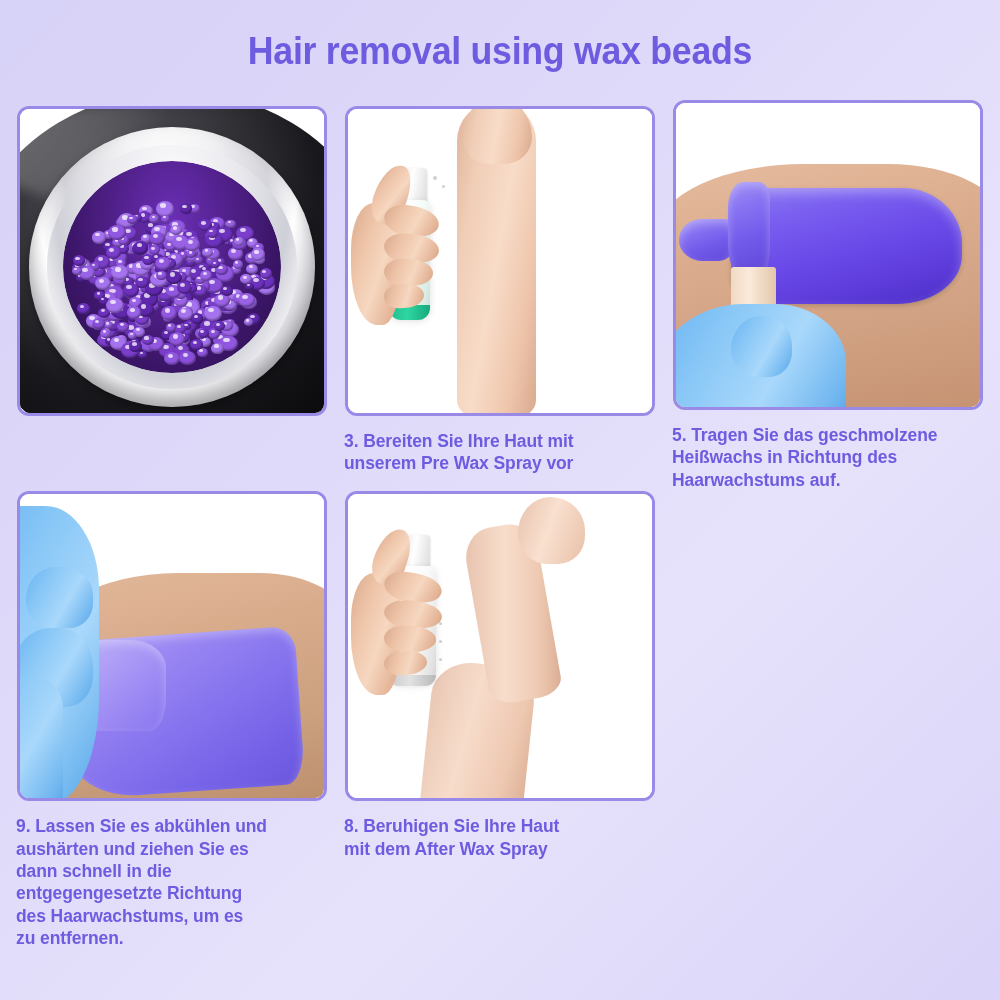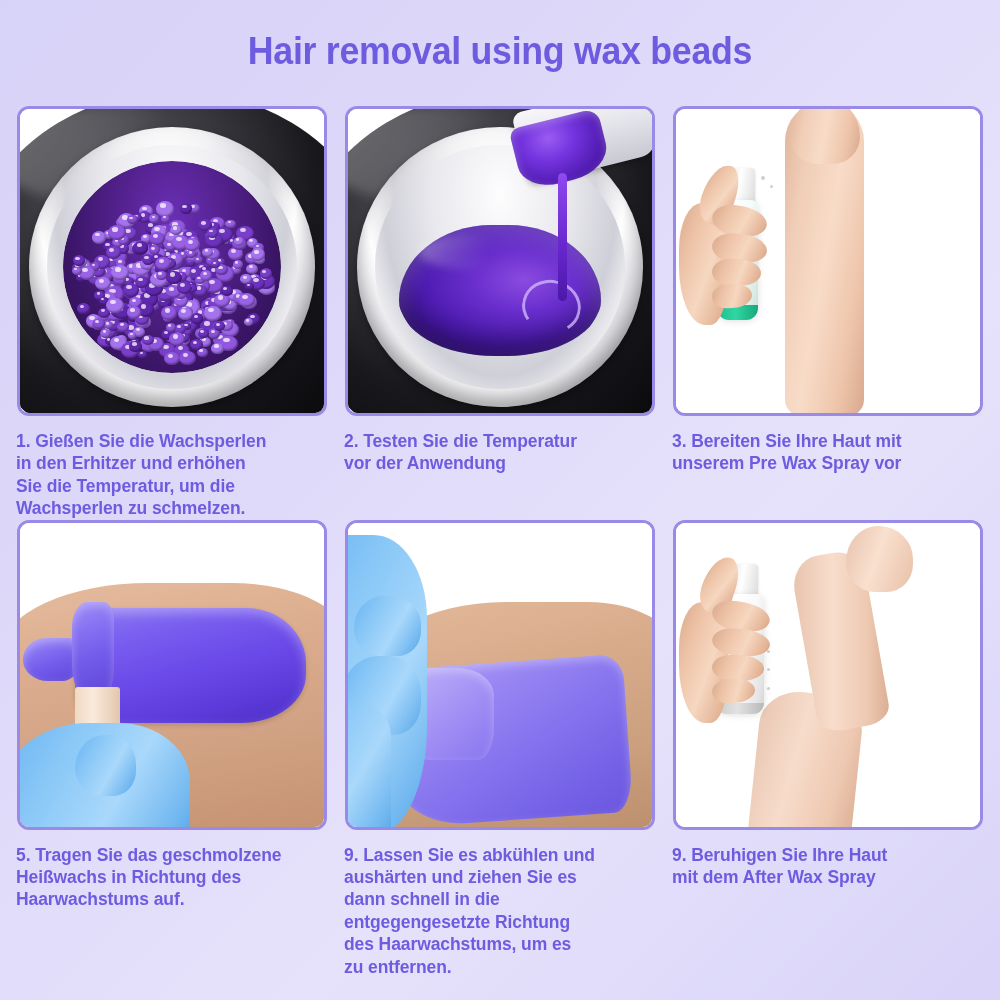--- a/index.html
+++ b/index.html
@@ -555,45 +555,22 @@
                 <div class="bead" style="left: 29.5003%; top: 68.4661%; width: 6.56428%; height: 5.77657%; background: rgb(154, 98, 230); box-shadow: rgba(0, 0, 0, 0.38) -1px -1.5px 2px inset;"></div>
                 <div class="bead" style="left: 52.1414%; top: 56.5446%; width: 6.95209%; height: 6.11784%; background: rgb(108, 49, 189); box-shadow: rgba(0, 0, 0, 0.38) -1px -1.5px 2px inset;"></div>
                 <div class="bead" style="left: 32.5539%; top: 37.9681%; width: 6.66756%; height: 5.86746%; background: rgb(95, 39, 172); box-shadow: rgba(0, 0, 0, 0.38) -1px -1.5px 2px inset;"></div>
                 <div class="bead" style="left: 68.0492%; top: 85.6035%; width: 5.74548%; height: 5.05602%; background: rgb(166, 115, 239); box-shadow: rgba(0, 0, 0, 0.38) -1px -1.5px 2px inset;"></div>
                 <div class="bead" style="left: 62.8661%; top: 51.5529%; width: 5.50244%; height: 4.84215%; background: rgb(154, 98, 230); box-shadow: rgba(0, 0, 0, 0.38) -1px -1.5px 2px inset;"></div>
                 <div class="bead" style="left: 47.0903%; top: 76.3135%; width: 4.53775%; height: 3.99322%; background: rgb(146, 87, 224); box-shadow: rgba(0, 0, 0, 0.38) -1px -1.5px 2px inset;"></div>
               </div>
           </div>
         </div>
       </div>
-      <div class="caption">1. Gießen Sie die Wachsperlen
-in den Erhitzer und erhöhen
-Sie die Temperatur, um die
-Wachsperlen zu schmelzen.</div>
     </div>
 
-    <div class="cell">
-      <div class="panel">
-        <div class="scene">
-          <div class="white-bg"></div>
-          <div class="pot-body"></div>
-          <div class="pot-ring"></div>
-          <div class="pot-ring2"></div>
-          <div class="pot-inner">
-            <div class="molten"></div>
-            <div class="drip-splash"></div>
-          </div>
-          <div class="spatula"></div>
-          <div class="spat-wax"></div>
-          <div class="drip"></div>
-        </div>
-      </div>
-      <div class="caption">2. Testen Sie die Temperatur
-vor der Anwendung</div>
-    </div>
 
     <div class="cell">
       <div class="panel">
         <div class="scene">
           <div class="white-bg"></div>
 
           <div class="forearm" style="left:36%;top:-2%;width:26%;height:104%;border-radius:46% 46% 30% 30%/12% 12% 6% 6%;"></div>
           <div class="forearm" style="left:37.5%;top:-4%;width:23%;height:22%;border-radius:50% 50% 40% 40%/60% 60% 40% 40%;"></div>
 
           <div class="bottle-cap" style="left:17.5%;top:19.5%;width:8.5%;height:12%;"></div>
@@ -700,18 +677,18 @@
           <div class="hand" style="left:12%;top:26%;width:19%;height:9.5%;border-radius:40% 48% 48% 40%/50% 50% 50% 50%;transform:rotate(10deg);"></div>
           <div class="hand" style="left:12%;top:35%;width:19%;height:9%;border-radius:40% 48% 48% 40%/50% 50% 50% 50%;transform:rotate(6deg);"></div>
           <div class="hand" style="left:12%;top:43.5%;width:17%;height:8.5%;border-radius:40% 48% 48% 40%/50% 50% 50% 50%;transform:rotate(2deg);"></div>
           <div class="hand" style="left:12%;top:51.5%;width:14%;height:8%;border-radius:40% 48% 48% 40%/50% 50% 50% 50%;transform:rotate(-4deg);"></div>
 
           <div class="mist" style="left:30%;top:42%;width:3px;height:3px;"></div>
           <div class="mist" style="left:30%;top:48%;width:3px;height:3px;"></div>
           <div class="mist" style="left:30%;top:54%;width:3px;height:3px;"></div>
         </div>
       </div>
-      <div class="caption">9. Beruhigen Sie Ihre Haut
+      <div class="caption">8. Beruhigen Sie Ihre Haut
 mit dem After Wax Spray</div>
     </div>
 
   </div>
 </div>
 
 </body></html>

